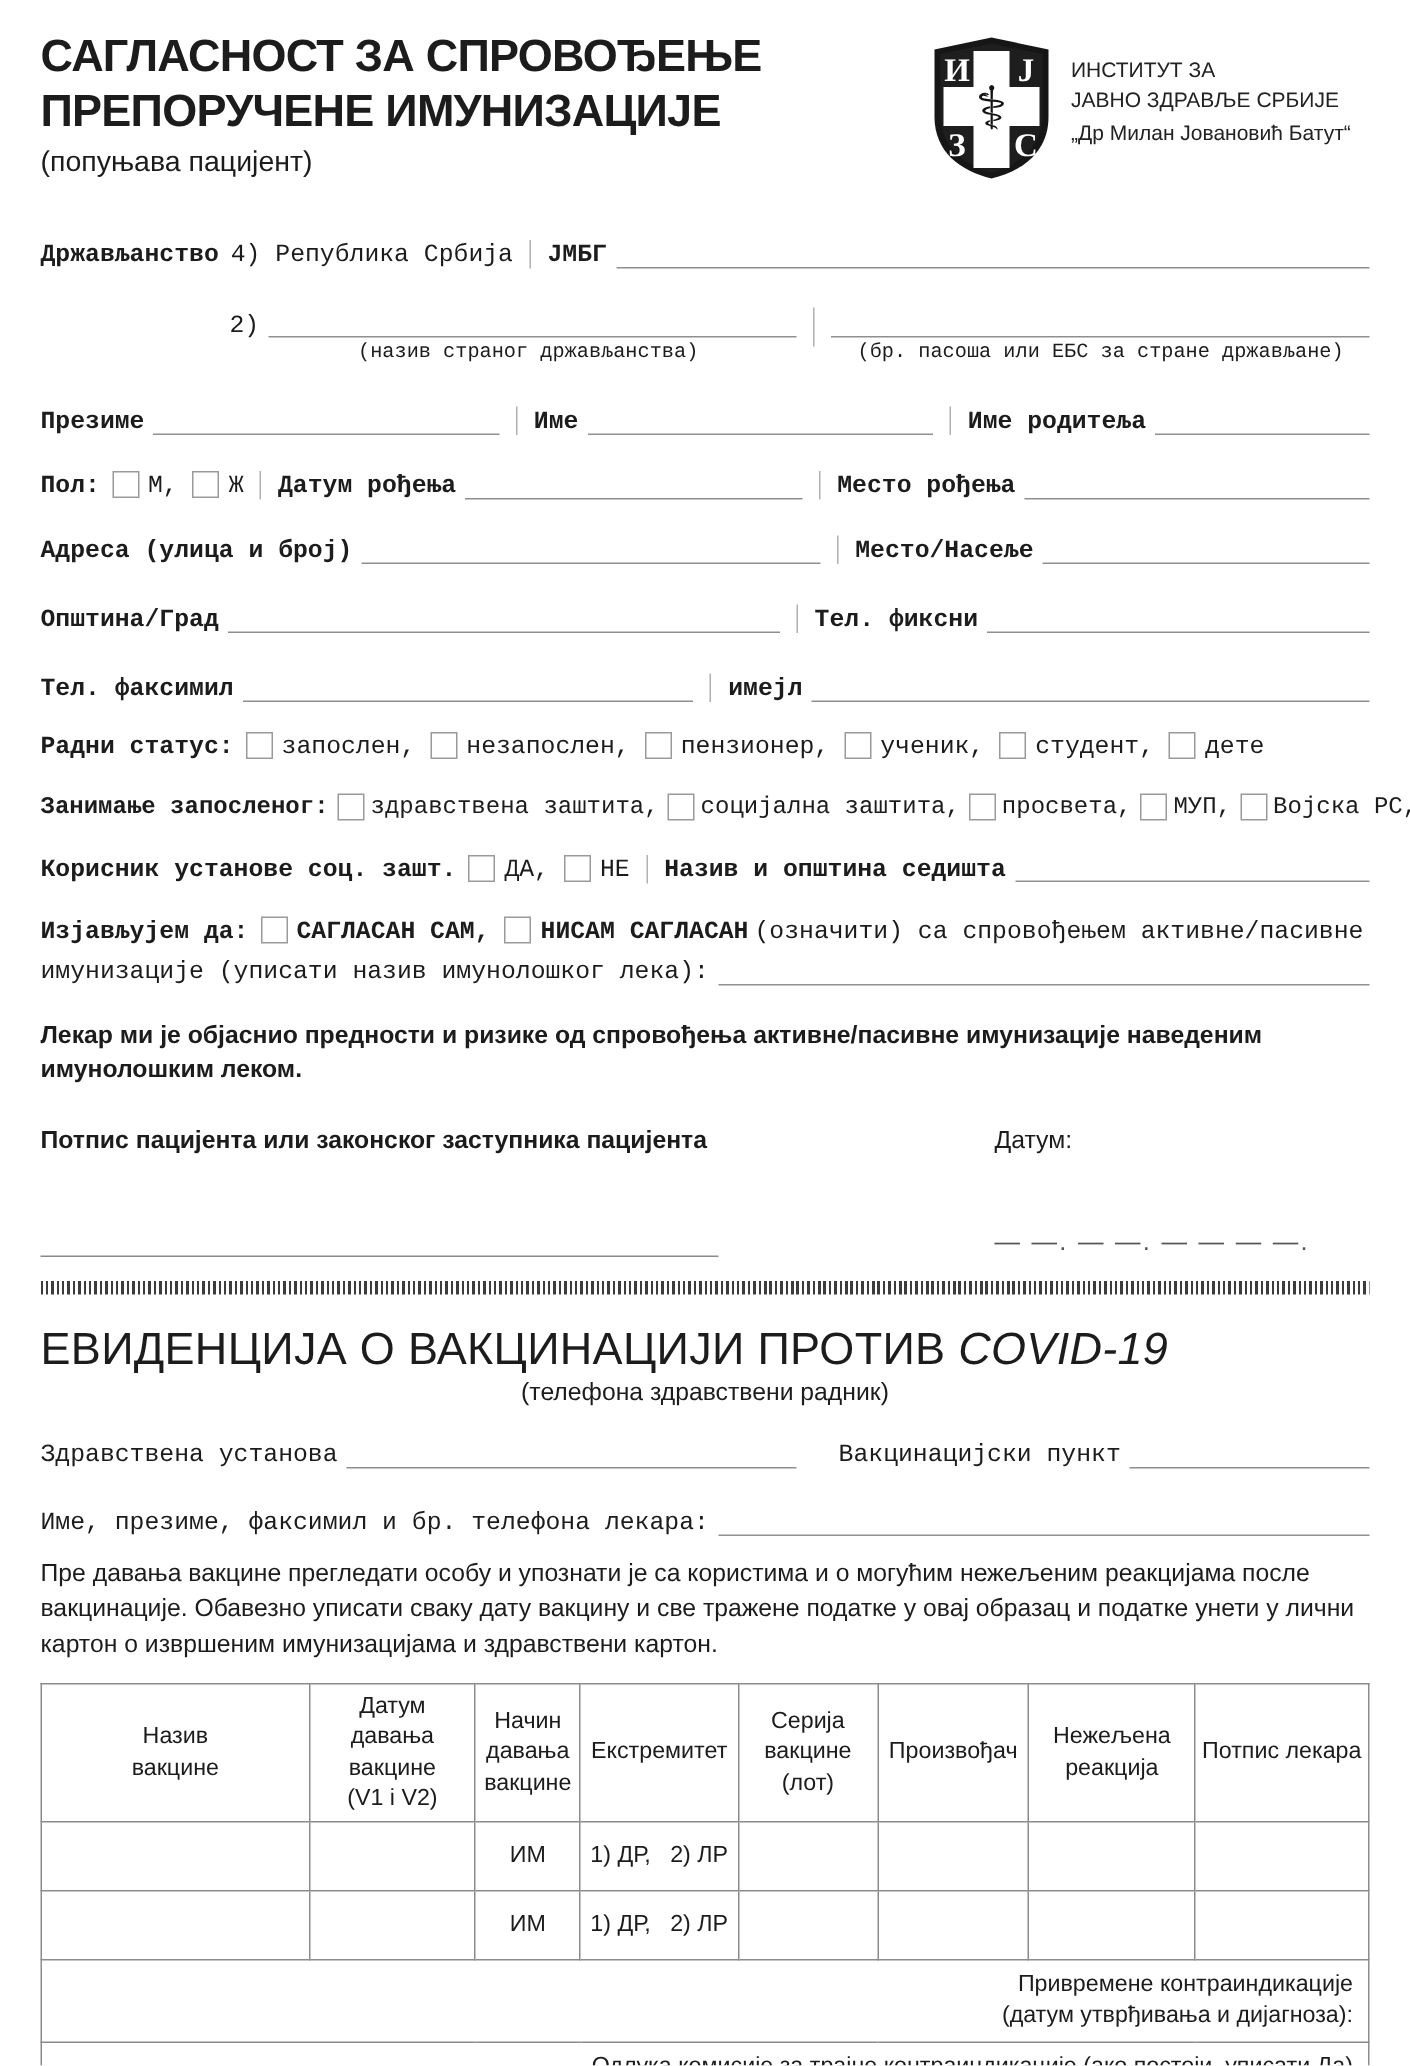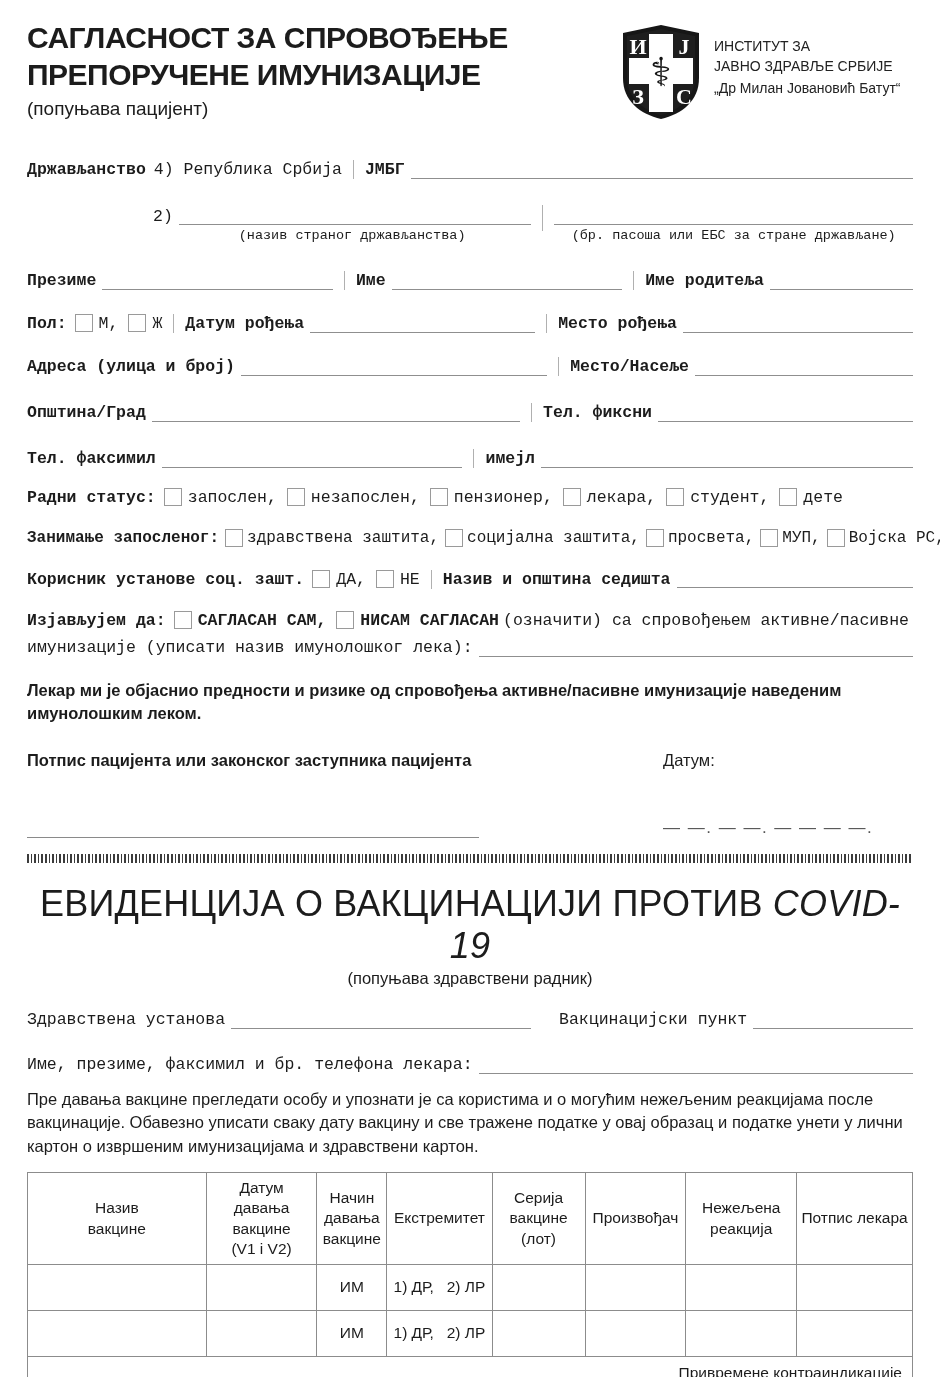--- a/index.html
+++ b/index.html
@@ -49,21 +49,21 @@
   .sig-left { width: 452px; }
   .sig-right { width: 250px; }
   .sigline { border-bottom: 1.8px solid #8a8a8a; height: 1em; }
   .datedash { font-size: 17px; letter-spacing: 1.5px; color: #555; white-space: nowrap; }
   
   .perf {
     height: 9px; margin-top: 16px;
     background: repeating-linear-gradient(90deg, #3c3c3c 0 1.6px, transparent 1.6px 3.6px);
   }
   
-  .sec2-title { text-align: center; font-size: 36px; letter-spacing: 0.2px; margin-top: 20px; }
+  .sec2-title { text-align: left; font-size: 30px; letter-spacing: 0.2px; margin-top: 20px; }
   .sec2-title .ital { font-style: italic; }
   .sec2-sub { text-align: center; font-size: 16.5px; margin-top: 2px; }
   .para { margin-top: 14px; line-height: 1.42; text-align: left; }
   
   table.vax { width: 100%; border-collapse: collapse; margin-top: 14px; table-layout: fixed; }
   table.vax th, table.vax td {
     border: 1.2px solid #8c8c8c;
     font-size: 15.5px; font-weight: normal;
     text-align: center; vertical-align: middle;
     padding: 5px 3px;
@@ -188,21 +188,21 @@
 
   <div class="row mt20" style="align-items:center">
     <span class="lbl">Радни статус:</span>
     <span class="cb first"></span>
     <span class="txt">запослен,</span>
     <span class="cb"></span>
     <span class="txt">незапослен,</span>
     <span class="cb"></span>
     <span class="txt">пензионер,</span>
     <span class="cb"></span>
-    <span class="txt">лекара,</span>
+    <span class="txt">ученик,</span>
     <span class="cb"></span>
     <span class="txt">студент,</span>
     <span class="cb"></span>
     <span class="txt">дете</span>
   </div>
 
   <div class="row mt22 occ" style="align-items:center">
     <span class="lbl">Занимање запосленог:</span>
     <span class="cb first" style="margin-left:6px;margin-right:4px"></span>
     <span class="txt">здравствена заштита,</span>
@@ -251,21 +251,21 @@
   <div class="sig-grid mt48">
     <div class="sig-left">
         <div class="sigline"></div>
       </div>
     <div class="sig-right datedash">— —. — —. — — — —.</div>
   </div>
 
   <div class="perf"></div>
 
   <div class="sec2-title"><span>ЕВИДЕНЦИЈА О ВАКЦИНАЦИЈИ ПРОТИВ </span><span class="ital">COVID-19</span></div>
-  <div class="sec2-sub">(попуњава здравствени радник)</div>
+  <div class="sec2-sub">(телефона здравствени радник)</div>
 
   <div class="row mt22">
     <span class="txt">Здравствена установа</span>
     <span class="wline" style="flex:0 0 300px"></span>
     <span style="width:28px"></span>
     <span class="txt">Вакцинацијски пункт</span>
     <span class="wline"></span>
   </div>
 
   <div class="row mt26">

